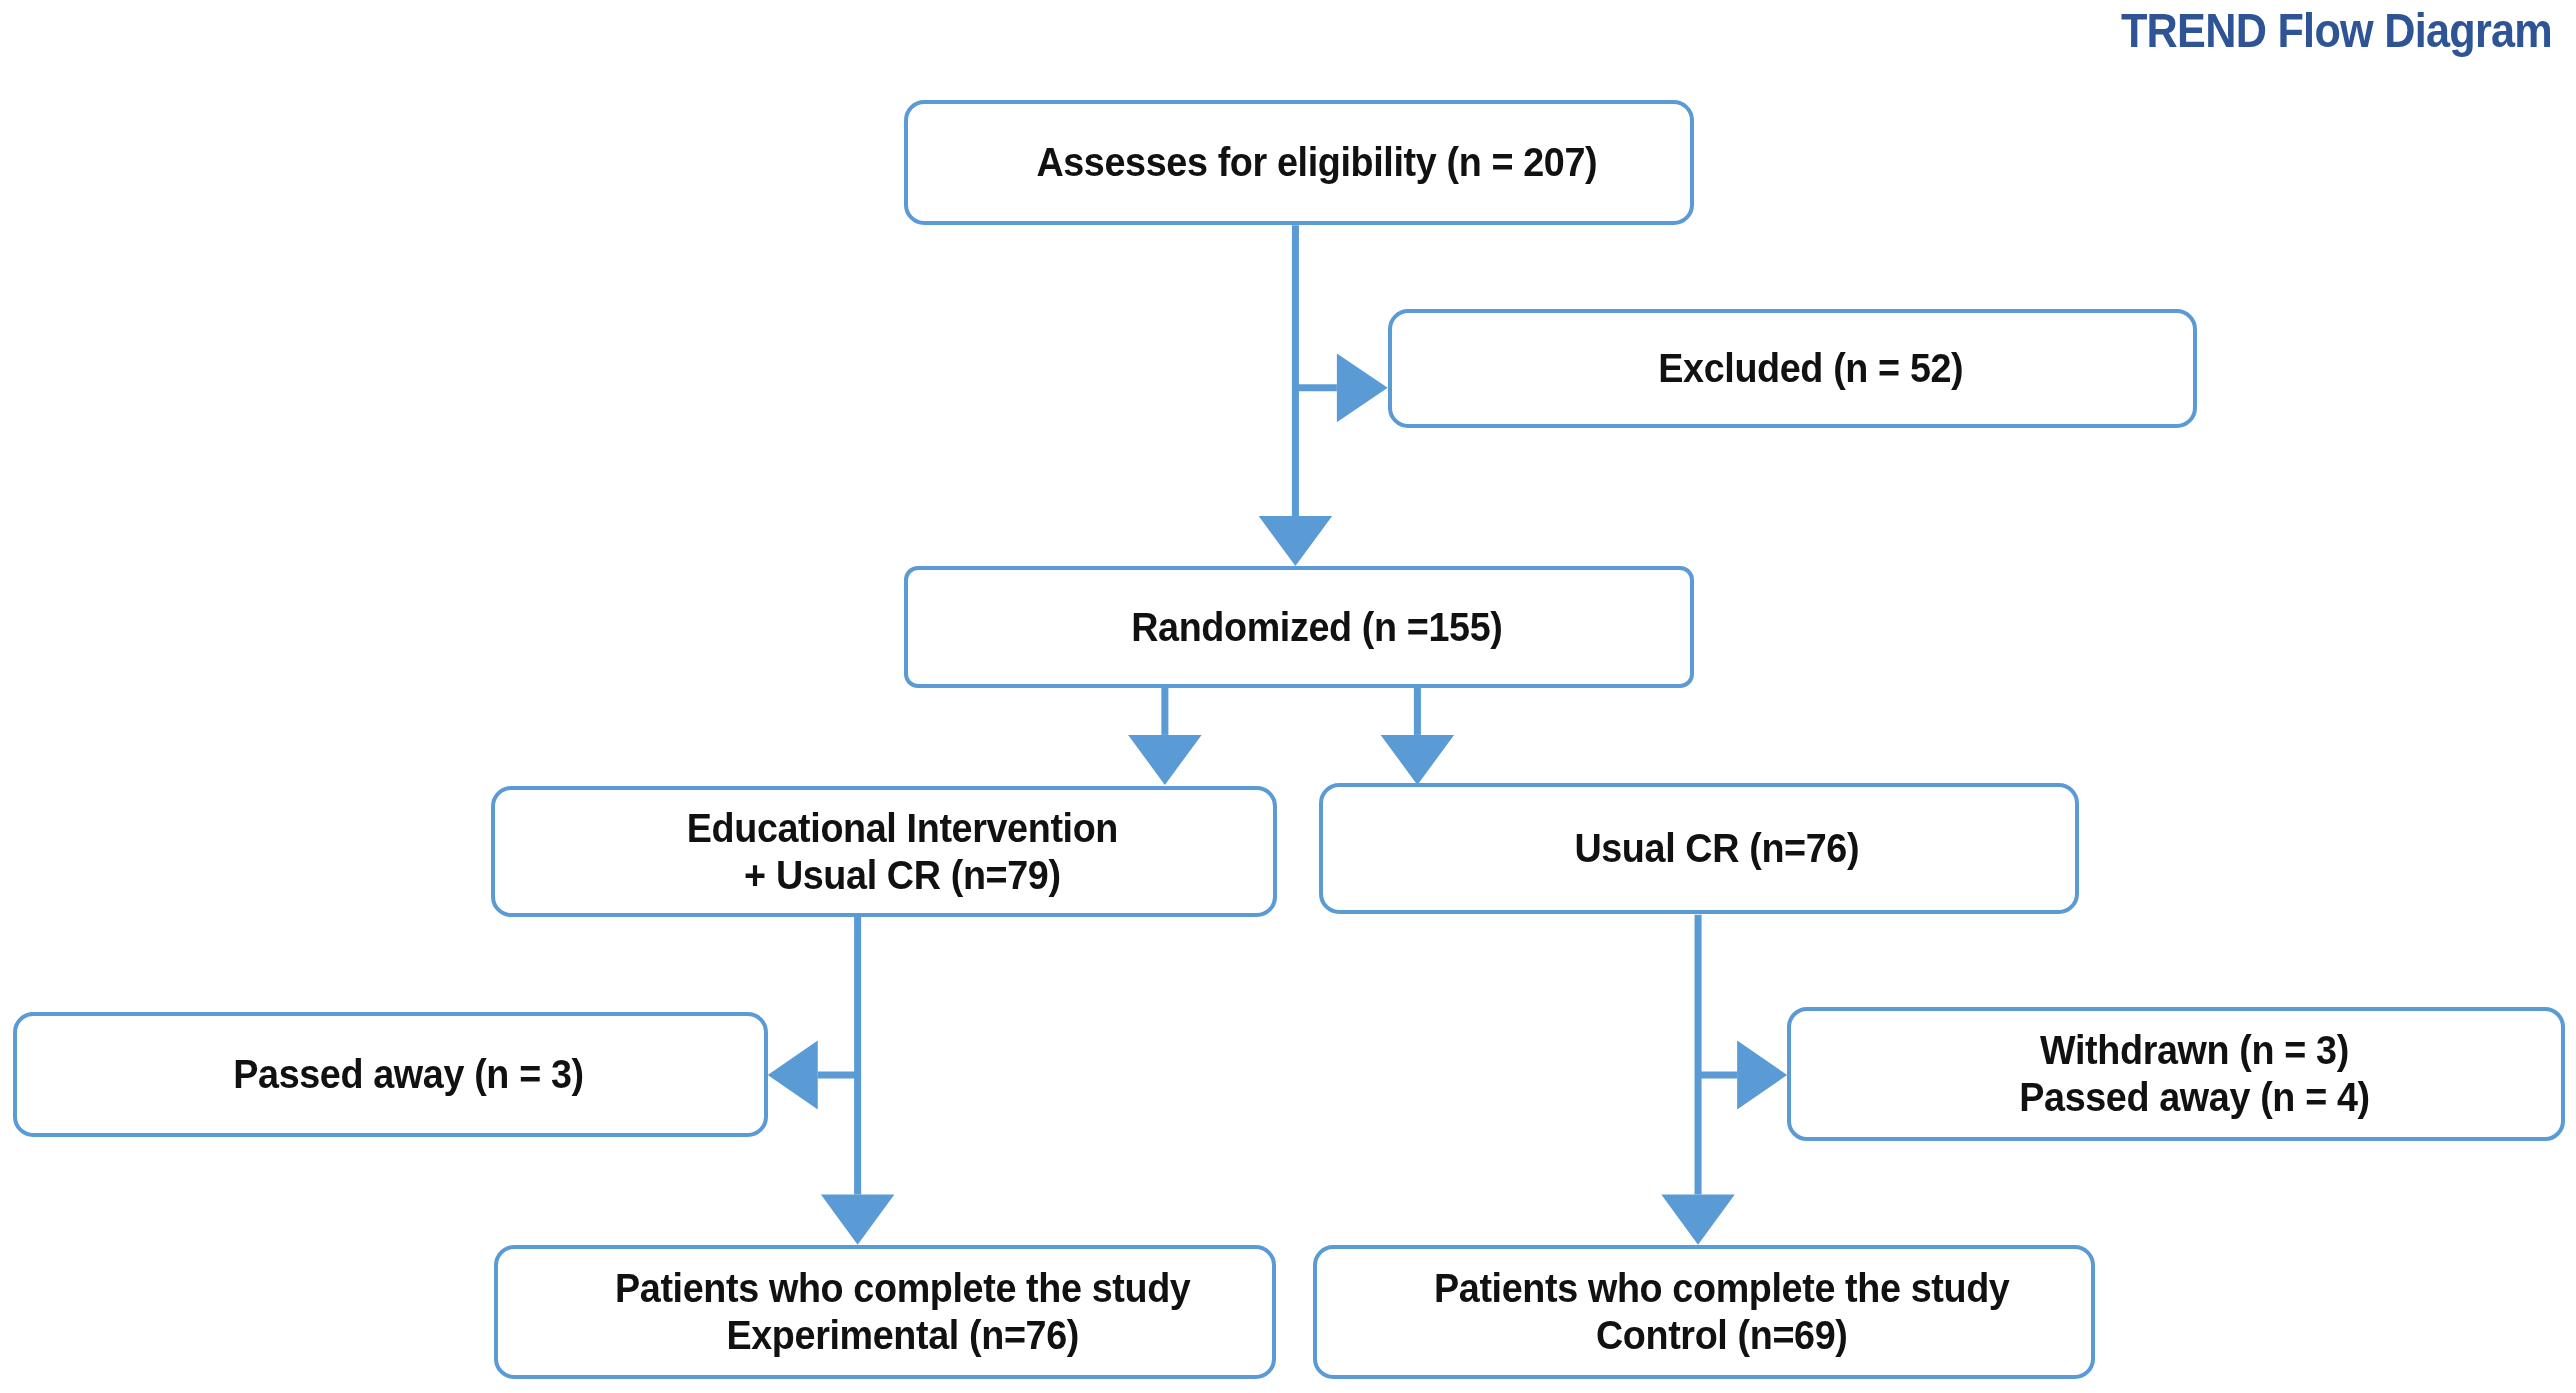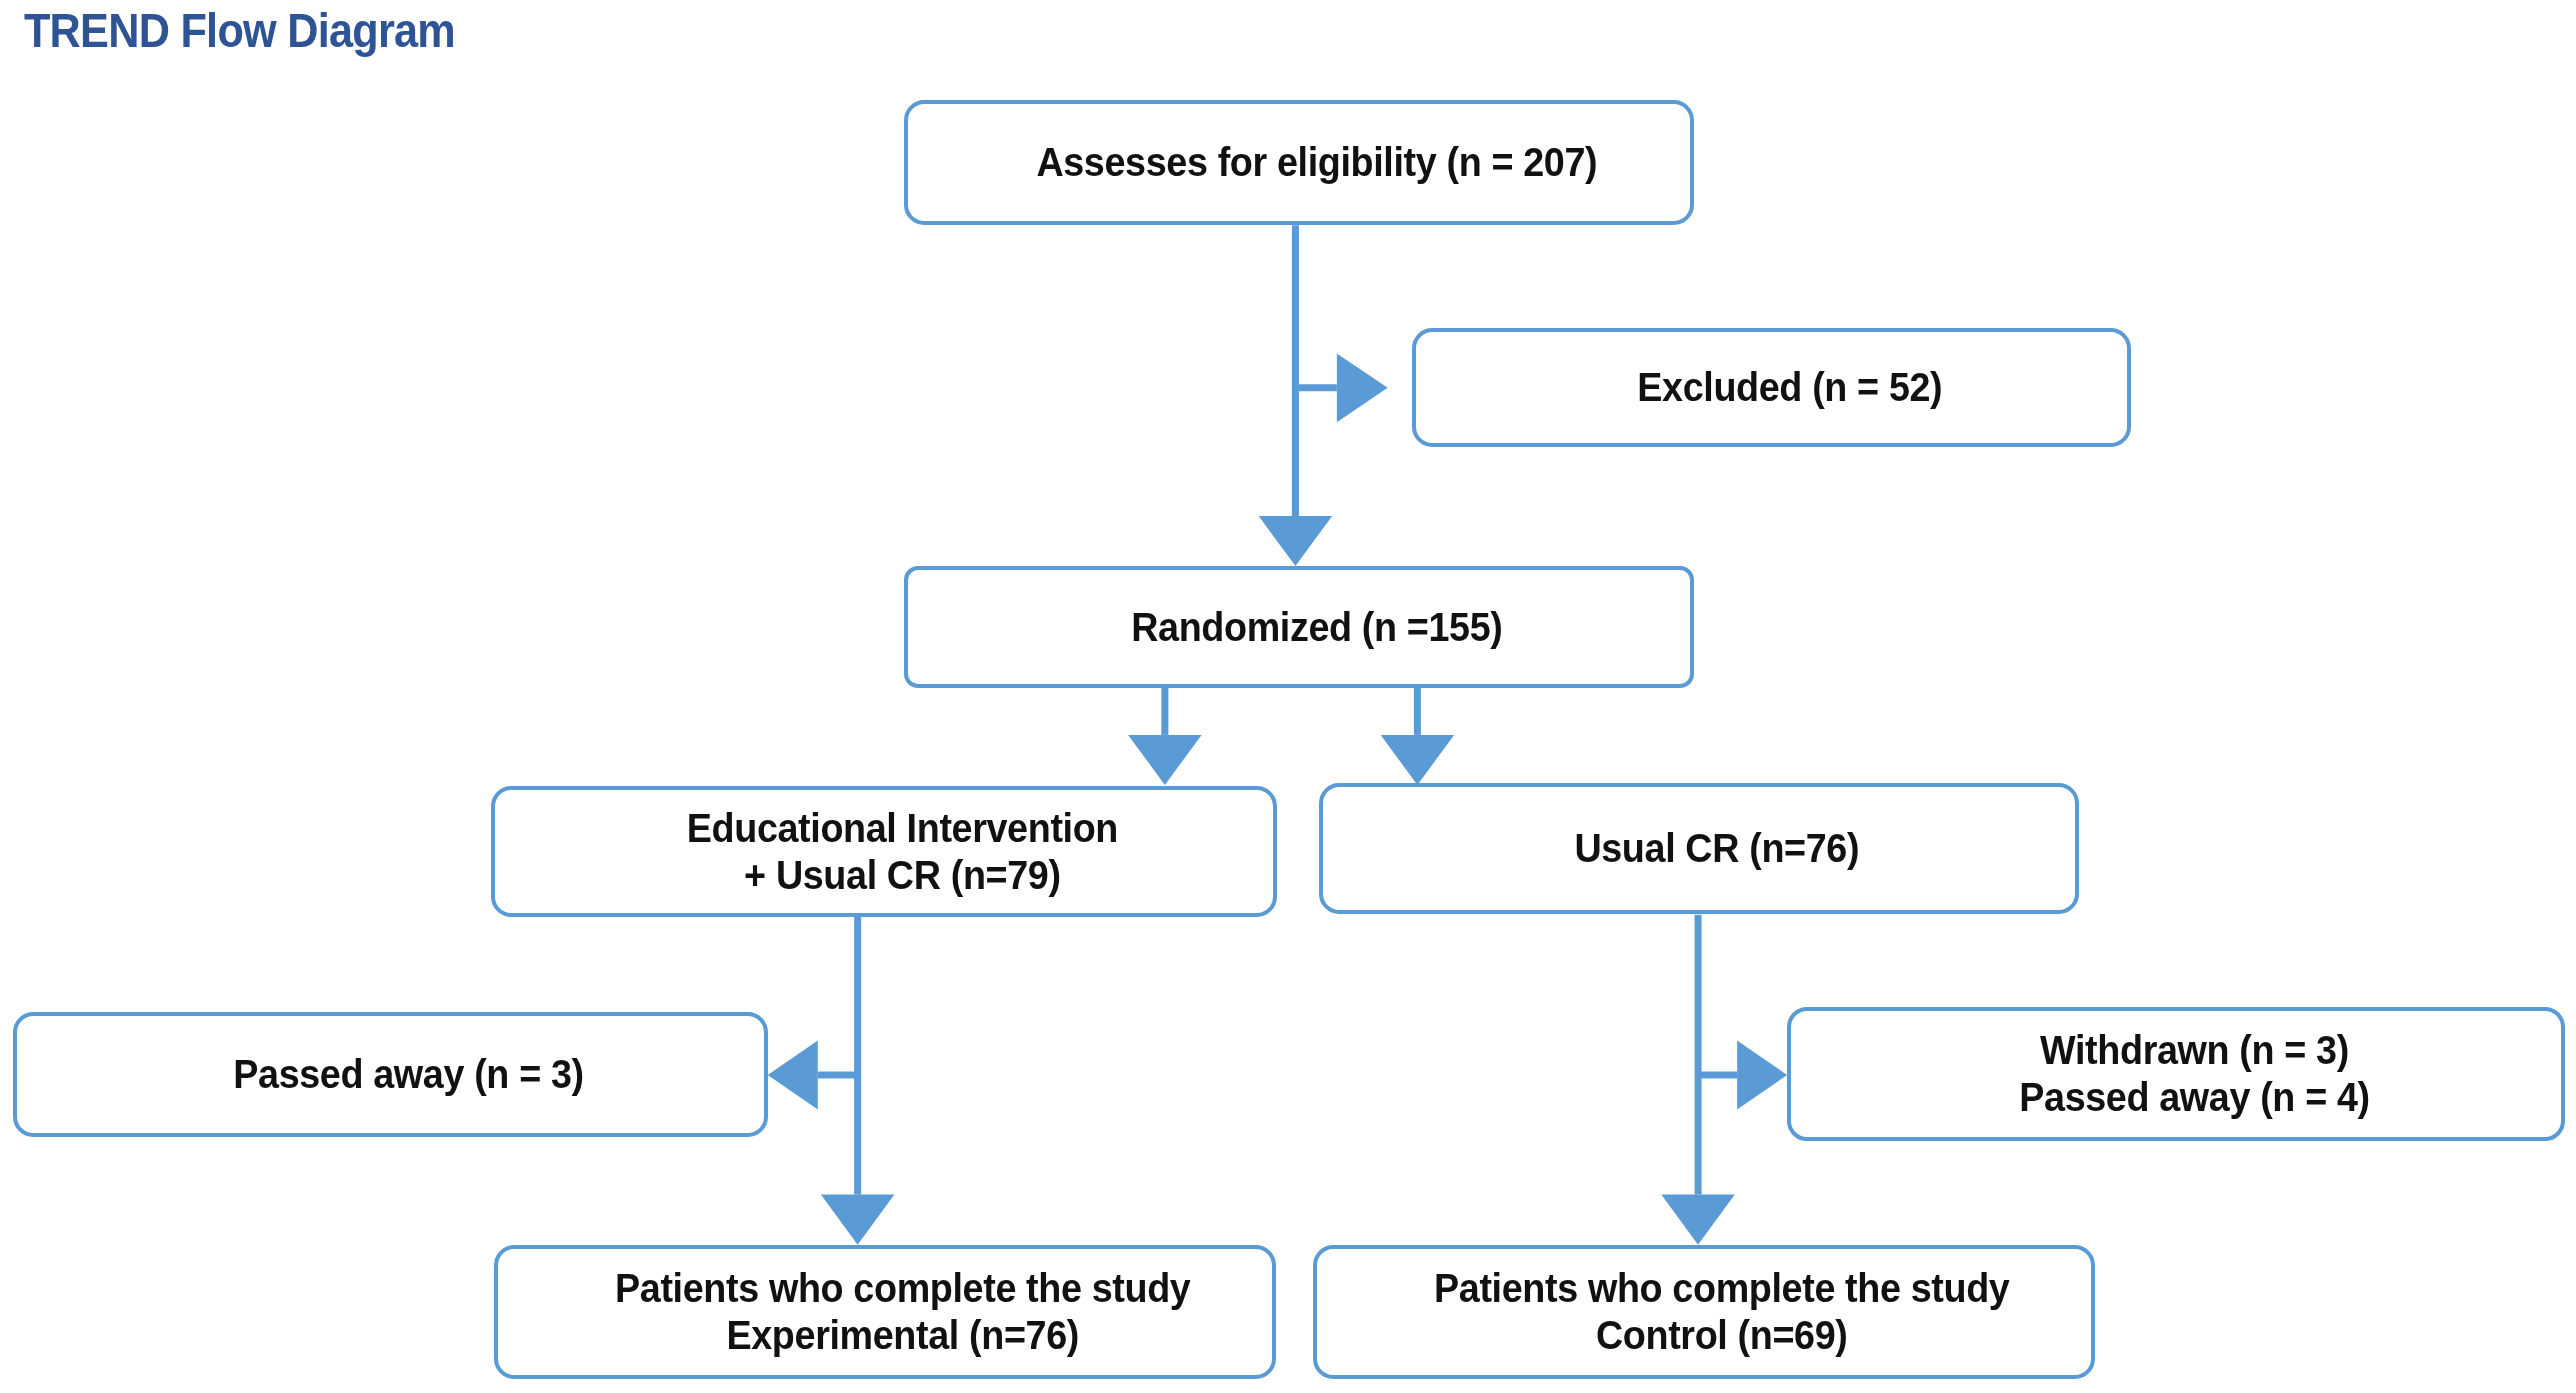--- a/index.html
+++ b/index.html
@@ -47,21 +47,21 @@
     letter-spacing: -0.4px;
     white-space: pre-line;
     padding: 0 11px;
     transform: scaleX(0.92);
   }
   #page-title {
     position: absolute;
     left: 0;
     top: 3.1px;
     width: 2576px;
-    text-align: left;
+    text-align: right;
     font-family: "Liberation Sans", sans-serif;
     font-weight: bold;
     font-size: 48px;
     color: #2E5496;
     letter-spacing: -0.8px;
   }
   #title-inner { display: inline-block; transform: scaleX(0.9); }
 </style>
 </head>
 <body>
@@ -115,21 +115,21 @@
     <g>
       <line x1="2172" y1="1375" x2="2222" y2="1375" stroke="#5B9BD5" stroke-width="9"></line>
       <polygon points="2222,1331 2222,1419 2286,1375" fill="#5B9BD5"></polygon>
     </g>
   </svg>
 
   <div class="node-box" style="left:904px; top:100px; width:790px; height:125px;">
     <span class="node-label">Assesses for eligibility (n = 207)</span>
   </div>
 
-  <div class="node-box" style="left:1388px; top:328px; width:719px; height:119px;margin-left:24px;">
+  <div class="node-box" style="left:1388px; top:309px; width:809px; height:119px;">
     <span class="node-label">Excluded (n = 52)</span>
   </div>
 
   <div class="node-box" style="left:904px; top:566px; width:790px; height:122px;border-radius:14px;">
     <span class="node-label">Randomized (n =155)</span>
   </div>
 
   <div class="node-box" style="left:491px; top:786px; width:786px; height:131px;">
     <span class="node-label">Educational Intervention
 + Usual CR (n=79)</span>

